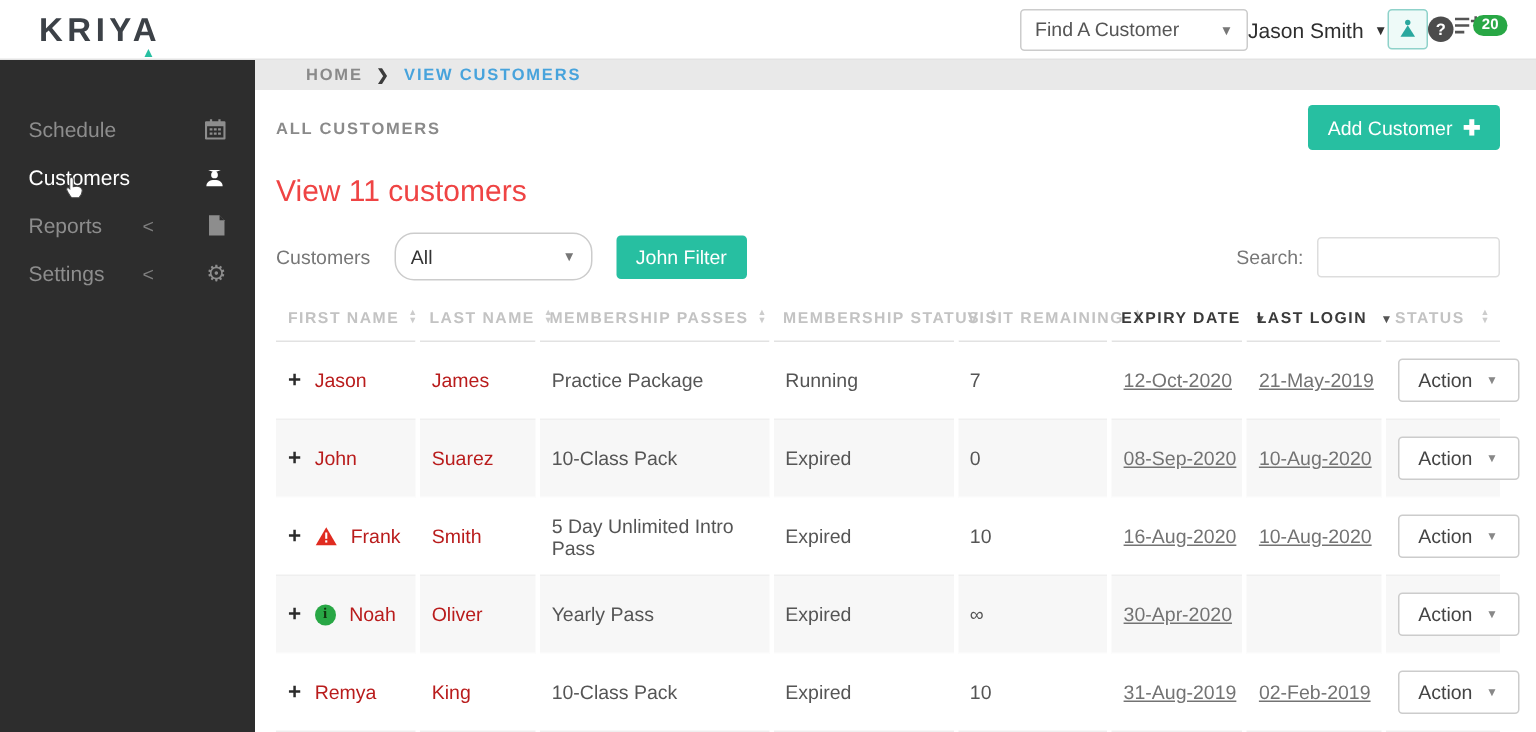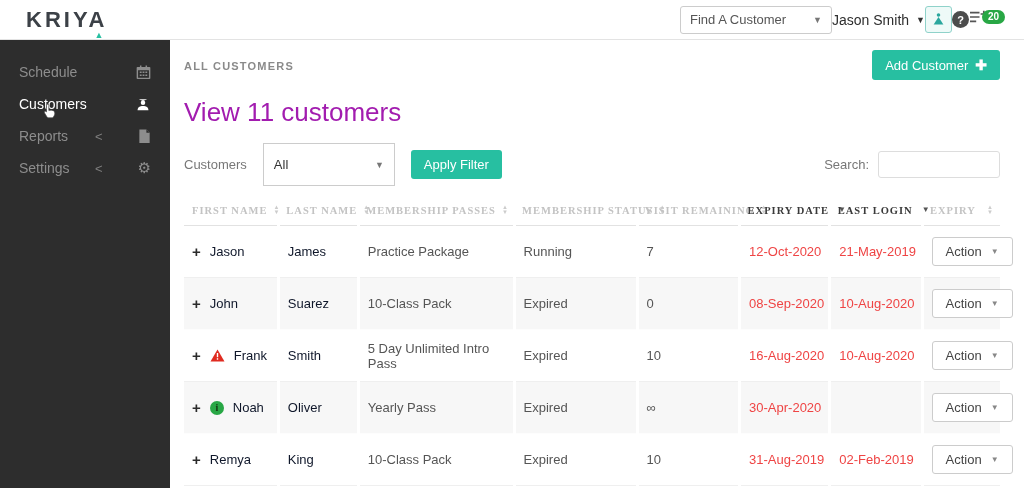--- a/index.html
+++ b/index.html
@@ -20,21 +20,21 @@
   .icon-box { width:27px; height:27px; border:1px solid #8fd2ca; background:#eefaf8;
     border-radius:3px; display:flex; align-items:center; justify-content:center; cursor:pointer; }
   .help-icon { width:17px; height:17px; border-radius:50%; background:#4c4c4c; color:#fff;
     font-size:11px; font-weight:700; display:flex; align-items:center; justify-content:center; cursor:pointer; }
   .notif { position:relative; cursor:pointer; margin-right:14px; }
   .notif-badge { position:absolute; right:-17px; top:0; background:#28a745; color:#fff;
     font-size:10px; font-weight:700; border-radius:9px; padding:2px 6px; line-height:10px; }
 
   
   .layout { display:flex; height:448px; }
-  .sidebar { width:170px; background:#2d2d2d; flex-shrink:0; padding-top:16px; }
+  .sidebar { width:170px; background:#2d2d2d; flex-shrink:0; padding-top:30px; }
   .side-item { height:32px; display:flex; align-items:center; padding:0 19px;
     color:#8d8d8d; font-size:14px; position:relative; cursor:pointer; }
   .side-item.active { color:#ffffff; }
   .side-label { width:76px; }
   .side-chevron { width:22px; font-size:13px; color:#7e7e7e; }
   .side-icon { margin-left:auto; display:flex; align-items:center; }
   .cursor-hand { position:absolute; left:42px; top:15px; }
 
   .main { flex:1; display:flex; flex-direction:column; }
   .breadcrumb { height:28px; background:#e9e9e9; display:flex; align-items:center;
@@ -43,49 +43,49 @@
   .crumb-sep { color:#3c3c3c; font-weight:700; font-size:10px; }
   .crumb-current { color:#47a3dc; font-weight:700; }
 
   .content { padding:10px 24px 0 14px; }
   .row-top { display:flex; justify-content:space-between; align-items:flex-start; }
   .section-label { font-size:11px; color:#8a8a8a; letter-spacing:1.2px; font-weight:600; margin-top:10px; }
   .btn-green { background:#27bfa1; color:#fff; border:none; border-radius:3px;
     font-size:13px; padding:7px 13px; cursor:pointer; display:inline-flex; align-items:center; gap:7px;
     font-family:"Liberation Sans",sans-serif; }
   .btn-plus { font-weight:700; font-size:14px; }
-  .page-title { font-size:26px; color:#a21caf; font-weight:300; margin:17px 0 15px; }
+  .page-title { font-size:20px; color:#ef4444; font-weight:300; margin:17px 0 15px; }
 
   .filter-row { display:flex; align-items:center; margin-bottom:10px; }
   .filter-label { color:#777; font-size:13px; margin-right:16px; }
-  .select { width:132px; height:43px; border:1px solid #ccc; border-radius:0; background:#fff;
+  .select { width:132px; height:32px; border:1px solid #ccc; border-radius:13px; background:#fff;
     display:flex; align-items:center; justify-content:space-between; padding:0 10px;
     font-size:13px; color:#333; margin-right:16px; cursor:pointer; }
   .search-wrap { margin-left:auto; display:flex; align-items:center; gap:9px; color:#777; font-size:13px; }
   .search-input { width:122px; height:27px; border:1px solid #ddd; border-radius:3px;
     font-family:"Liberation Sans",sans-serif; padding:0 6px; font-size:13px; }
 
   
   table { width:100%; border-collapse:collapse; table-layout:fixed; font-size:13px; }
   col.c1{width:92px} col.c2{width:78px} col.c3{width:152px} col.c4{width:120px}
   col.c5{width:100px} col.c6{width:88px} col.c7{width:90px} col.c8{width:76px}
   th { padding:9px 6px 9px 8px; border-bottom:1px solid #e2e2e2; }
-  .th-inner { display:flex; align-items:flex-start; color:#c3c3c3; font-size:10.5px;
-    letter-spacing:1px; font-weight:600; cursor:pointer; white-space:nowrap;font-family:Liberation Serif, serif; }
+  .th-inner { display:flex; align-items:center; color:#c3c3c3; font-size:10.5px;
+    letter-spacing:1px; font-weight:600; cursor:pointer; white-space:nowrap; }
   .th-inner.sorted { color:#3a3a3a; font-weight:700; }
   .sort-stack { margin-left:auto; display:flex; flex-direction:column; color:#ccc; padding-left:6px; }
   .sort-stack i { font-style:normal; font-size:6px; line-height:5px; }
   .sort-caret { font-size:8px; color:#555; margin-left:9px; }
   td { height:52px; padding:0 4px 0 8px; border-bottom:1px solid #efefef; color:#555; }
   td + td { border-left:3px solid #fff; }
   tr.striped td { background:#f7f7f7; border-bottom-color:#fdfdfd; }
   .first-cell { display:flex; align-items:center; gap:9px; }
   .plus-icon { color:#2b2b2b; font-weight:700; font-size:15px; cursor:pointer; }
-  .name { color:#0f172a; cursor:pointer; }
-  .date { color:#ef4444; }
+  .name { color:#b91c1c; cursor:pointer; }
+  .date { color:#737373;text-decoration:underline; }
   .info-badge { width:14px; height:14px; border-radius:50%; background:#28a745; color:#12330f;
     font-size:10px; font-weight:700; display:inline-flex; align-items:center; justify-content:center;
     font-family:"Liberation Serif",serif; }
   .action-btn { background:#fff; border:1px solid #ccc; border-radius:3px; padding:6px 13px;
     font-size:13px; color:#444; cursor:pointer; display:inline-flex; align-items:center; gap:9px;
     font-family:"Liberation Sans",sans-serif; }
   .action-caret { font-size:8px; color:#888; }
 </style>
 </head>
 <body>
@@ -162,40 +162,45 @@
       </span>
     </div>
     <div class="side-item">
       <span class="side-label">Settings</span>
       <span class="side-chevron">&lt;</span>
       <span class="side-icon" style="font-size:15px;">⚙</span>
     </div>
   </aside>
 
   <main class="main">
+    <nav class="breadcrumb">
+      <span class="crumb-home">HOME</span>
+      <span class="crumb-sep">❯</span>
+      <span class="crumb-current">VIEW CUSTOMERS</span>
+    </nav>
 
     <div class="content">
       <div class="row-top">
         <div class="section-label">ALL CUSTOMERS</div>
         <button class="btn-green">
           <span>Add Customer</span>
           <span class="btn-plus">✚</span>
         </button>
       </div>
 
       <h1 class="page-title">View 11 customers</h1>
 
       <div class="filter-row">
         <span class="filter-label">Customers</span>
         <div class="select">
           <span>All</span>
           <span class="caret">▼</span>
         </div>
         <button class="btn-green">
-          <span>Apply Filter</span>
+          <span>John Filter</span>
         </button>
         <div class="search-wrap">
           <span>Search:</span>
           <input class="search-input" type="text" style="">
         </div>
       </div>
 
       <table>
         <colgroup>
           <col class="c1">
@@ -261,21 +266,21 @@
                 </div>
               </th>
             <th>
                 <div class="th-inner sorted">
                   <span>LAST LOGIN</span>
                   <span class="sort-caret">▼</span>
                 </div>
               </th>
             <th>
                 <div class="th-inner">
-                  <span>EXPIRY</span>
+                  <span>STATUS</span>
                   <span class="sort-stack">
                     <i>▲</i>
                     <i>▼</i>
                   </span>
                 </div>
               </th>
           </tr>
         </thead>
         <tbody>
           <tr>

